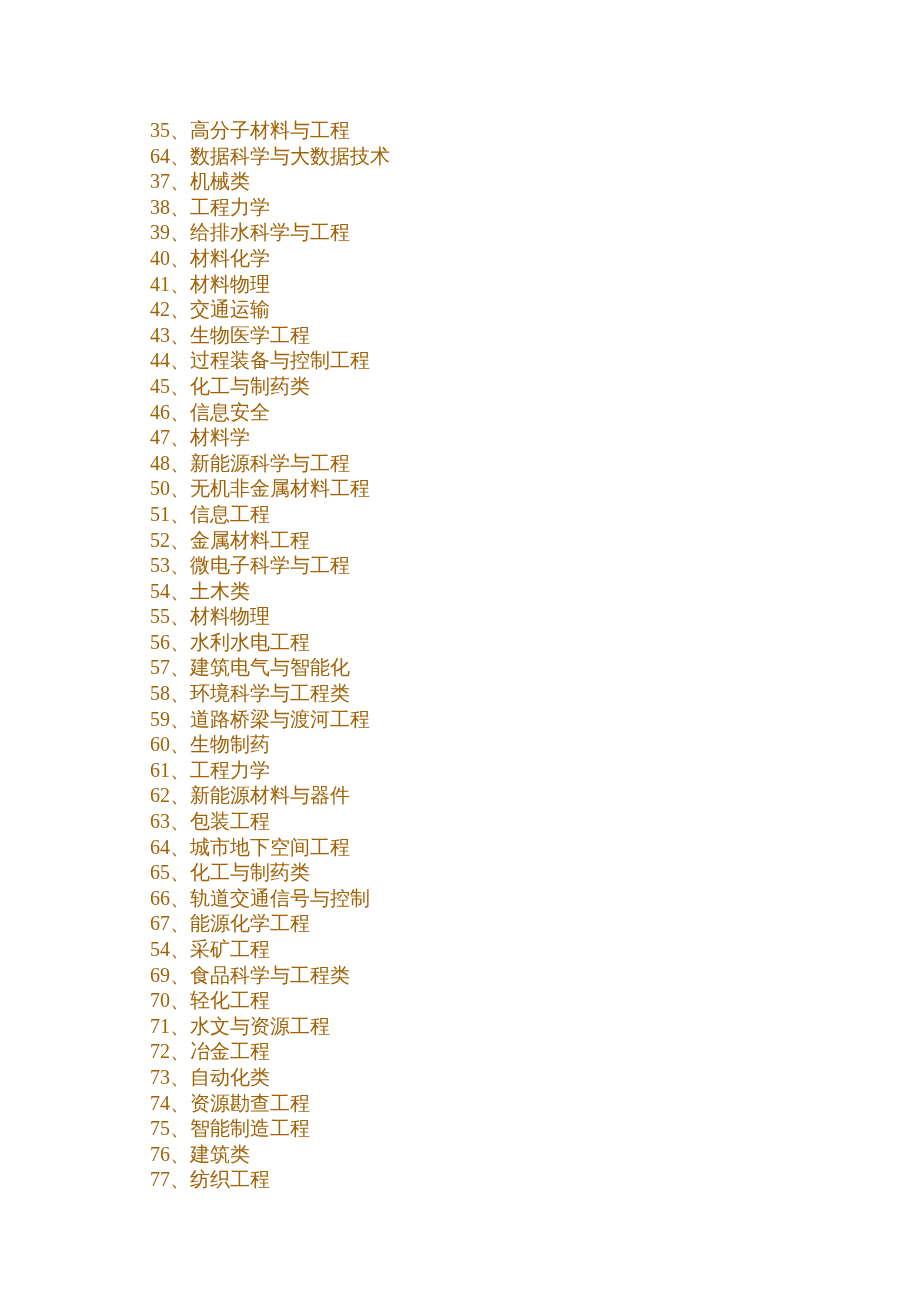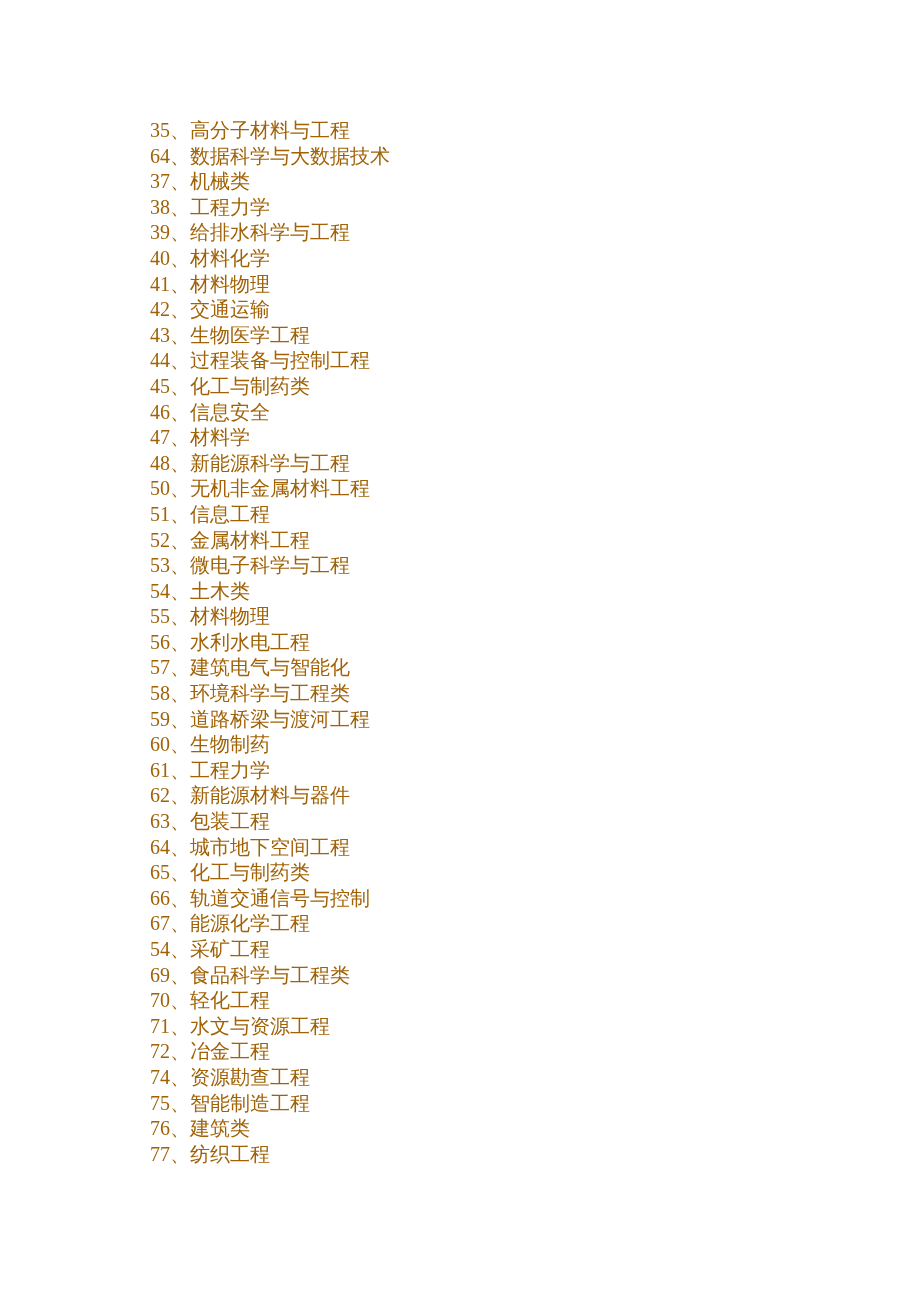--- a/index.html
+++ b/index.html
@@ -69,17 +69,18 @@
     <div class="list-item"><span class="item-number">63</span><span class="item-separator">、</span><span class="item-text">包装工程</span></div>
     <div class="list-item"><span class="item-number">64</span><span class="item-separator">、</span><span class="item-text">城市地下空间工程</span></div>
     <div class="list-item"><span class="item-number">65</span><span class="item-separator">、</span><span class="item-text">化工与制药类</span></div>
     <div class="list-item"><span class="item-number">66</span><span class="item-separator">、</span><span class="item-text">轨道交通信号与控制</span></div>
     <div class="list-item"><span class="item-number">67</span><span class="item-separator">、</span><span class="item-text">能源化学工程</span></div>
     <div class="list-item"><span class="item-number">54</span><span class="item-separator">、</span><span class="item-text">采矿工程</span></div>
     <div class="list-item"><span class="item-number">69</span><span class="item-separator">、</span><span class="item-text">食品科学与工程类</span></div>
     <div class="list-item"><span class="item-number">70</span><span class="item-separator">、</span><span class="item-text">轻化工程</span></div>
     <div class="list-item"><span class="item-number">71</span><span class="item-separator">、</span><span class="item-text">水文与资源工程</span></div>
     <div class="list-item"><span class="item-number">72</span><span class="item-separator">、</span><span class="item-text">冶金工程</span></div>
+    <div class="list-item"><span class="item-number">73</span><span class="item-separator">、</span><span class="item-text">自动化类</span></div>
     <div class="list-item"><span class="item-number">74</span><span class="item-separator">、</span><span class="item-text">资源勘查工程</span></div>
     <div class="list-item"><span class="item-number">75</span><span class="item-separator">、</span><span class="item-text">智能制造工程</span></div>
     <div class="list-item"><span class="item-number">76</span><span class="item-separator">、</span><span class="item-text">建筑类</span></div>
     <div class="list-item"><span class="item-number">77</span><span class="item-separator">、</span><span class="item-text">纺织工程</span></div>
   </div>
 
 </body></html>

